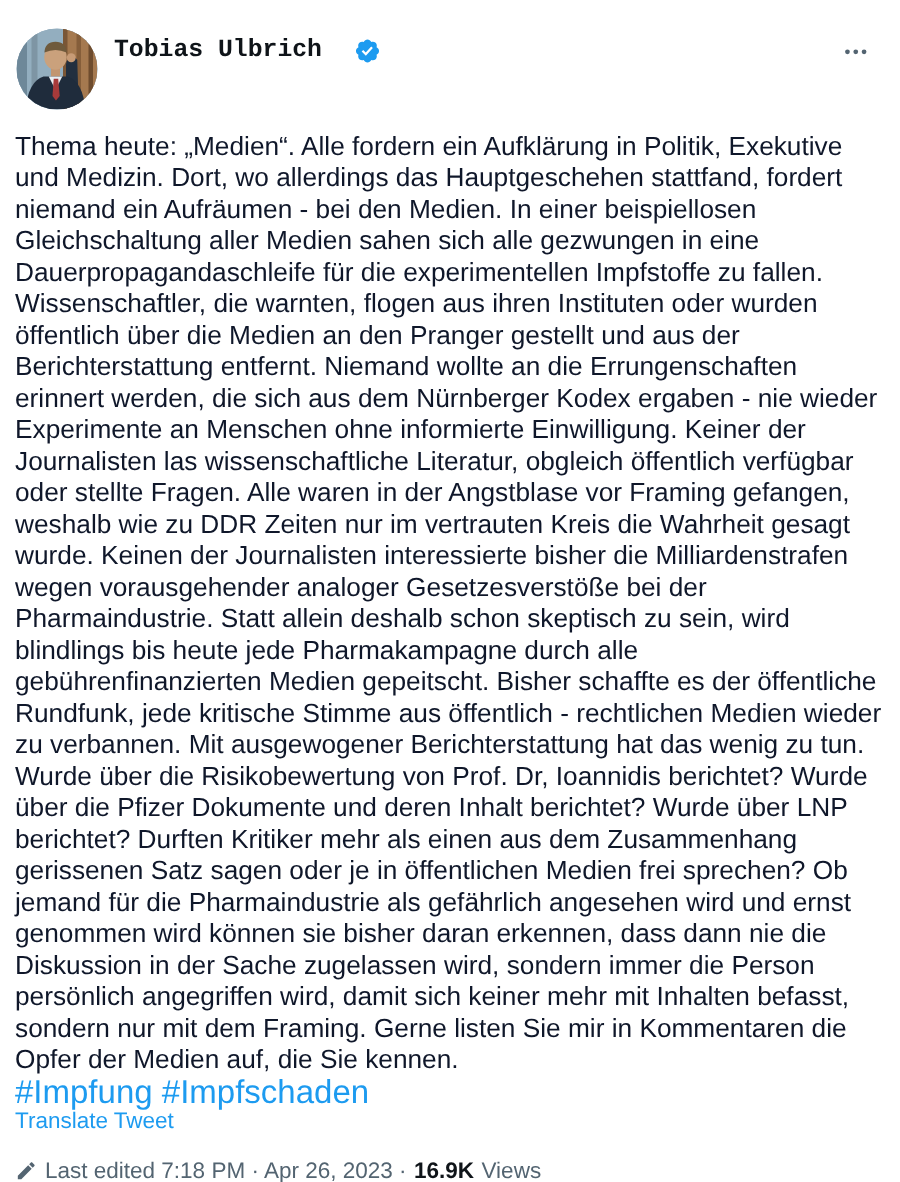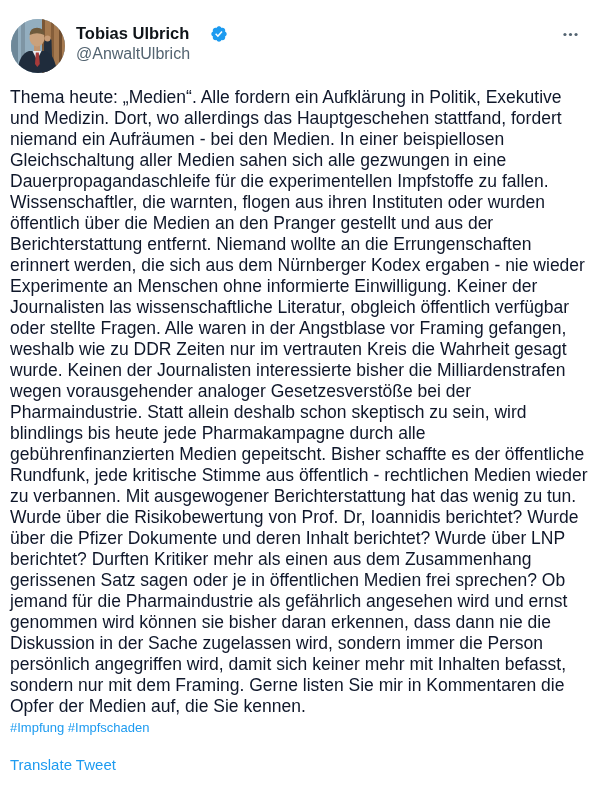--- a/index.html
+++ b/index.html
@@ -12,37 +12,37 @@
   }
   .tweet { width: 600px; }
   .header { display: flex; align-items: flex-start; padding: 19px 16px 0 11px; }
   .avatar {
     width: 54px; height: 54px; flex: 0 0 54px;
     border-radius: 50%; overflow: hidden; cursor: pointer;
     background: #93aebf;
   }
   .avatar svg { display: block; }
   .user-info { margin-left: 11px; padding-top: 4px; min-width: 0; }
-  .name-row { display: flex; align-items: center; gap: 21px; }
+  .name-row { display: flex; align-items: center; gap: 21px; font-family: Liberation Mono, monospace; }
   .display-name { font-weight: 700; font-size: 16.5px; line-height: 20px; color: #0f1419; cursor: pointer; }
   .verified { display: inline-flex; margin-top: 1px; }
   .handle { font-size: 16px; line-height: 20px; color: #536471; margin-top: 1px; cursor: pointer; }
   .more-btn {
     margin-left: auto; margin-top: 2px;
     background: none; border: none; padding: 4px; cursor: pointer; line-height: 0;
   }
   .body-text {
     margin: 14px 0 0; padding: 0 10px;
     font-size: 17.5px; line-height: 21px; color: #0f172a;
     word-wrap: break-word;
   }
-  .hashtags { padding: 0 10px; font-size: 13px; line-height: 21px; }
+  .hashtags { padding: 0 10px; font-size: 22px; line-height: 21px; }
   .hashtags a { color: #1d9bf0; text-decoration: none; cursor: pointer; }
   .translate {
-    display: inline-block; margin: 17px 10px 0;
+    display: inline-block; margin: 0 10px 0;
     font-size: 15px; line-height: 19px;
     color: #1d9bf0; text-decoration: none; cursor: pointer;
   }
   .footer {
     display: flex; align-items: center; gap: 5px;
     margin-top: 14px; padding: 0 10px;
     font-size: 15px; line-height: 19px; color: #536471;
     white-space: nowrap;
   }
   .footer .pencil { display: inline-flex; line-height: 0; }
@@ -75,21 +75,20 @@
     </div>
     <div class="user-info">
       <div class="name-row">
         <span class="display-name">Tobias Ulbrich</span>
         <span class="verified">
           <svg width="18" height="18" viewBox="0 0 24 24">
             <path fill="#1d9bf0" fill-rule="evenodd" d="M22.25 12c0-1.43-.88-2.67-2.19-3.34.46-1.39.2-2.9-.81-3.91s-2.52-1.27-3.91-.81c-.66-1.31-1.91-2.19-3.34-2.19s-2.67.88-3.33 2.19c-1.4-.46-2.91-.2-3.92.81s-1.26 2.52-.8 3.91c-1.31.67-2.2 1.91-2.2 3.34s.89 2.67 2.2 3.34c-.46 1.39-.21 2.9.8 3.91s2.52 1.26 3.91.81c.67 1.31 1.91 2.19 3.34 2.19s2.68-.88 3.34-2.19c1.39.45 2.9.2 3.91-.81s1.27-2.52.81-3.91c1.31-.67 2.19-1.91 2.19-3.34zm-11.71 4.2L6.8 12.46l1.41-1.42 2.26 2.26 4.8-5.23 1.47 1.36-6.2 6.77z"></path>
           </svg>
         </span>
       </div>
-      <div class="handle">@AnwaltUlbrich</div>
     </div>
     <button class="more-btn">
       <svg width="19" height="19" viewBox="0 0 24 24">
         <g fill="#536471">
           <circle cx="5" cy="12" r="2"></circle>
           <circle cx="12" cy="12" r="2"></circle>
           <circle cx="19" cy="12" r="2"></circle>
         </g>
       </svg>
     </button>

